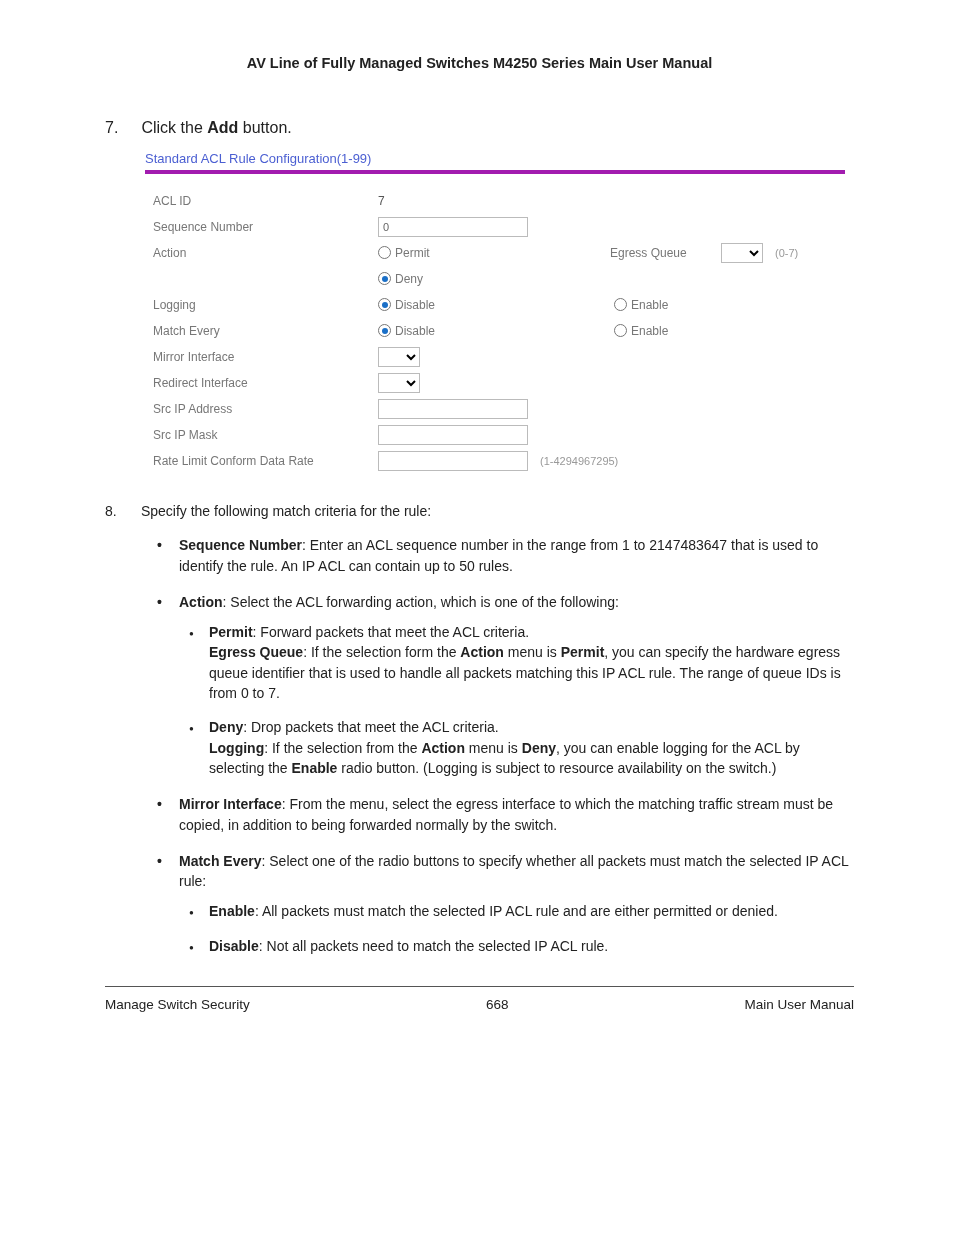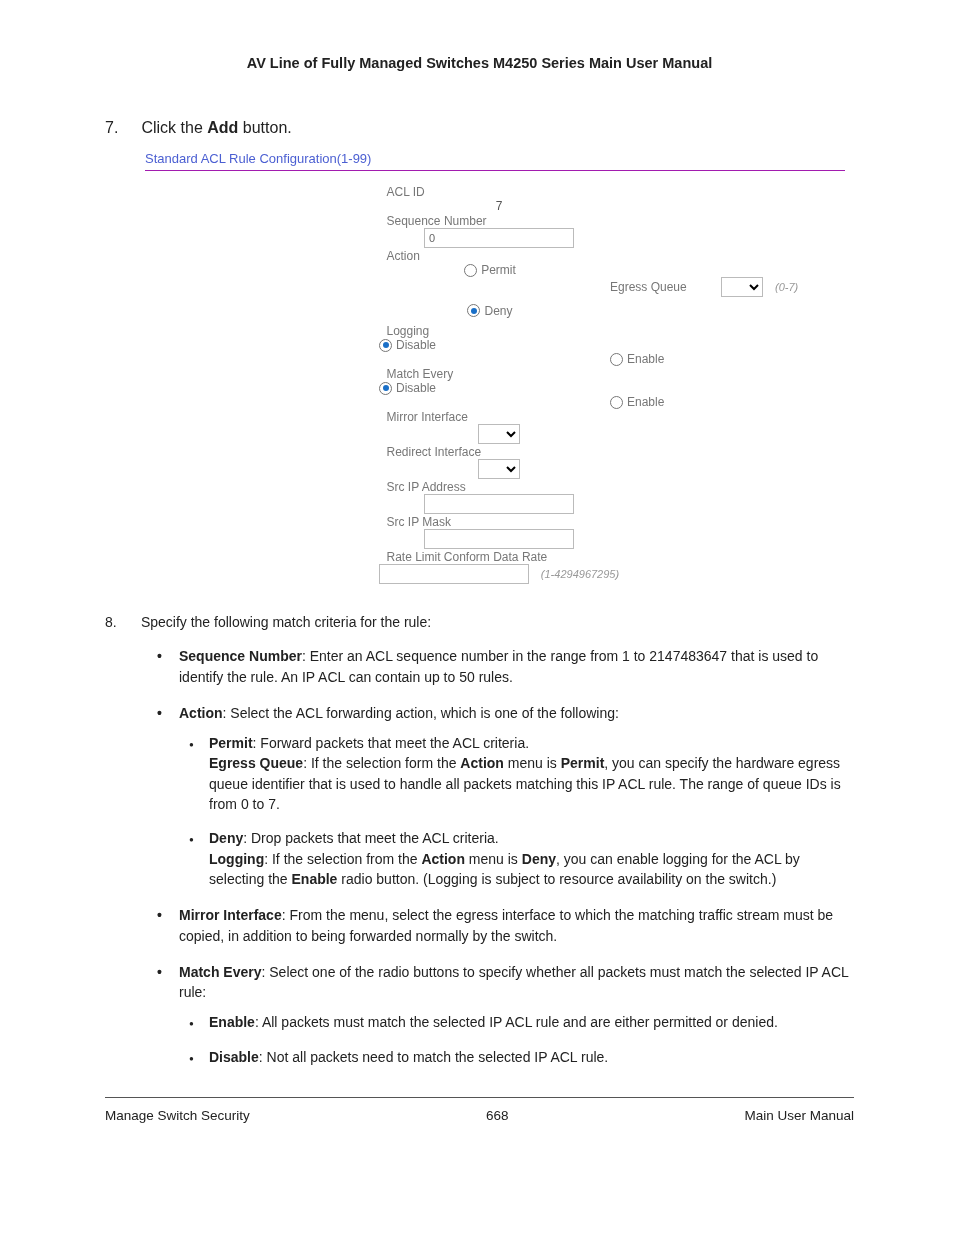--- a/index.html
+++ b/index.html
@@ -38,34 +38,33 @@
 
   
   .panel {
     margin: 6px 0 28px 40px;
     width: 700px;
   }
   .panel-title {
     color: #4b5fd2;
     font-size: 13px;
     padding-bottom: 4px;
-    border-bottom: 1px solid #a21caf;
+    border-bottom: 4px solid #a21caf;
     margin-bottom: 14px;
   }
   .panel-body {
     padding-left: 8px;
     font-size: 12px;
     color: #777;
   }
   .form-row {
     display: flex;
     align-items: center;
     min-height: 25px;
     margin-bottom: 1px;
-    flex-direction: column;
   }
   .form-label {
     width: 225px;
     flex-shrink: 0;
   }
   .form-values {
     flex-grow: 1;
     display: flex;
     align-items: center;
     gap: 6px;
@@ -100,21 +99,21 @@
     display: inline-flex;
     align-items: center; justify-content: center;
   }
   .radio-icon.sel::after {
     content: '';
     width: 6px; height: 6px;
     background: #1a6fc7;
     border-radius: 50%;
   }
   .val-static { color: #555; }
-  .hint { font-style: italic; color: #999; font-size: 11px; margin-left: 6px; }
+  .hint { color: #999; font-size: 11px; margin-left: 6px; }
   .rt-col { margin-left: auto; display: flex; align-items: center; gap: 6px; width: 235px; }
   .rt-label { color: #777; font-size: 12px; flex-shrink: 0; width: 105px; }
 
   
   .prose { font-size: 14px; line-height: 1.45; }
   .bullet-list {  margin: 8px 0 0 52px; padding: 0; list-style: none; }
   .bullet-list > li { position: relative; padding-left: 22px; margin-bottom: 16px; }
   .bullet-list > li::before { content: '•'; position: absolute; left: 0; top: 0; font-weight: bold; }
   .sub-list { margin: 10px 0 0 6px; padding: 0; list-style: none; }
   .sub-list > li { position: relative; padding-left: 24px; margin-bottom: 14px; }

